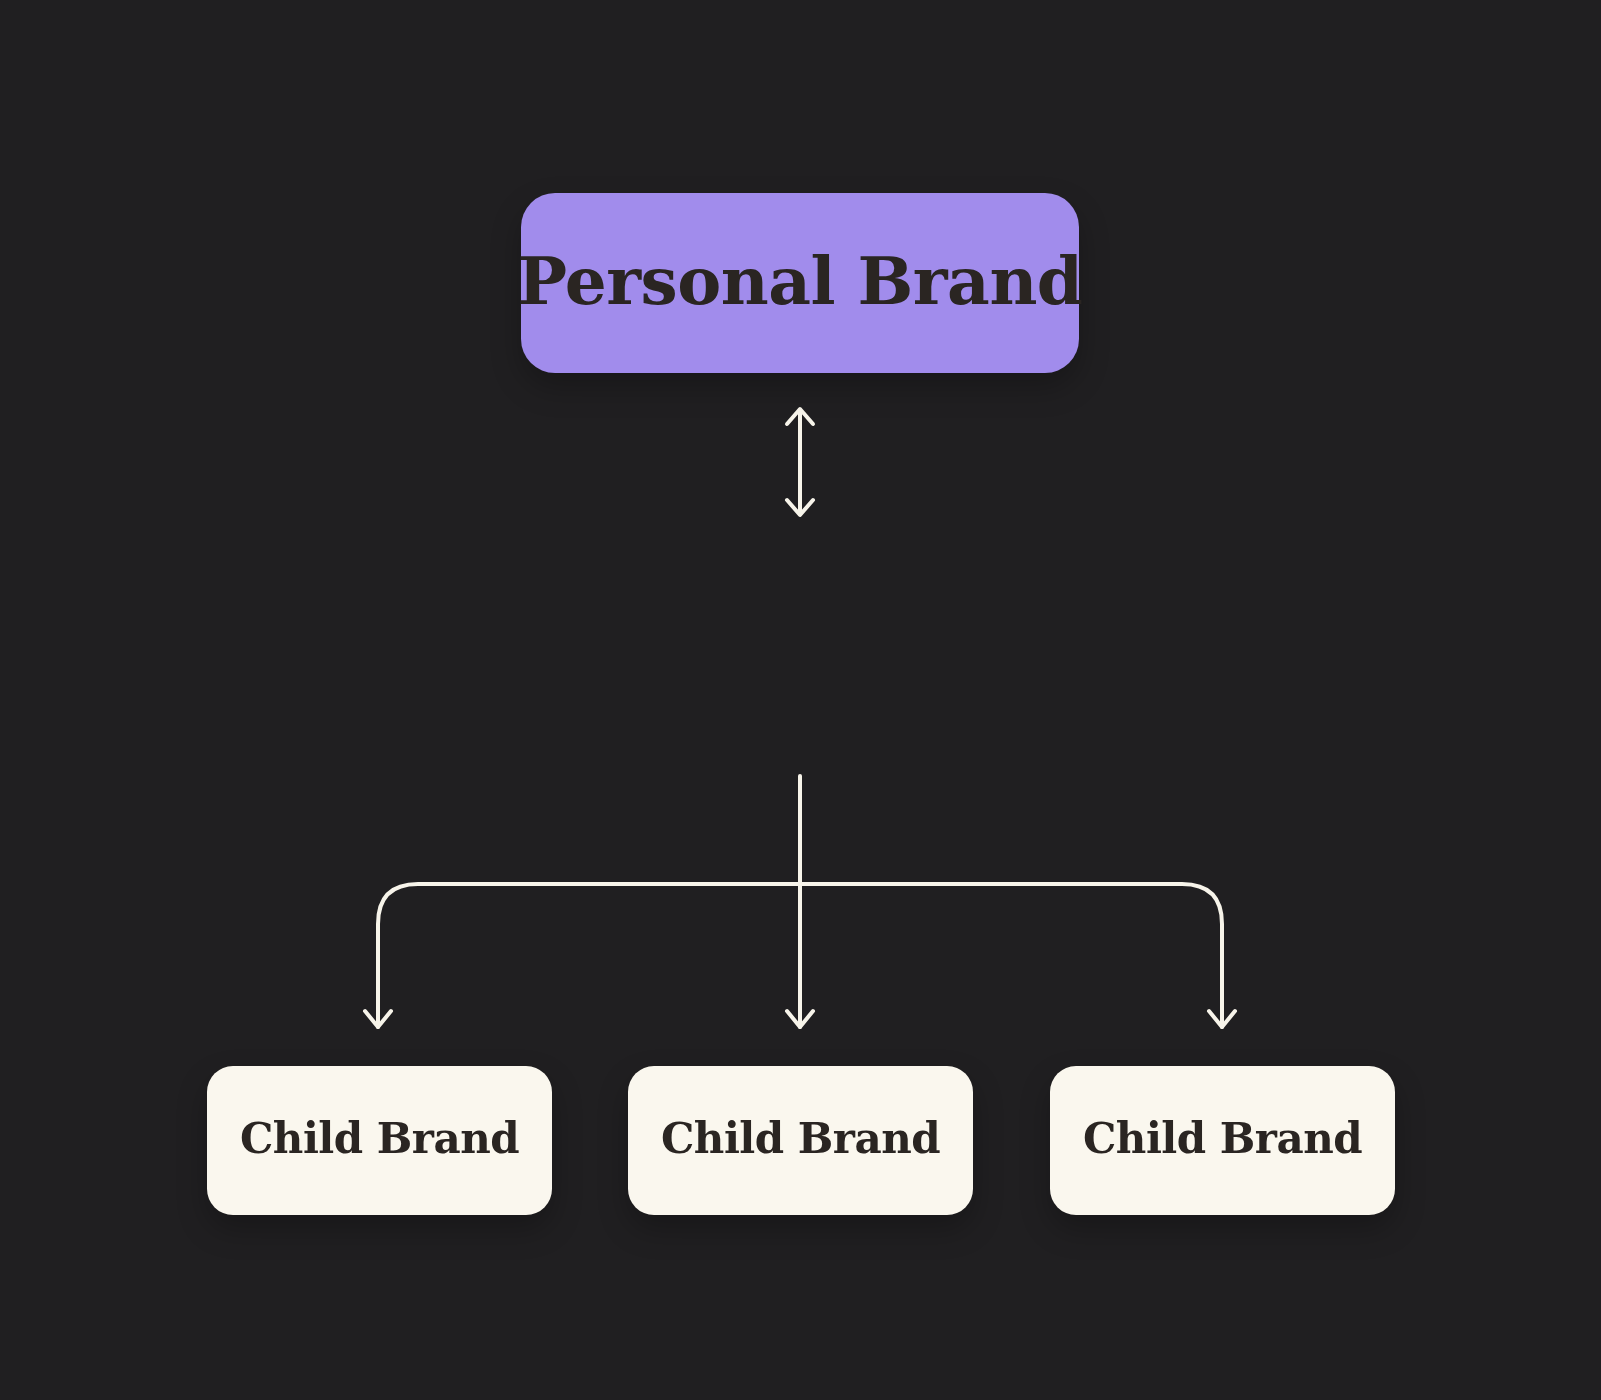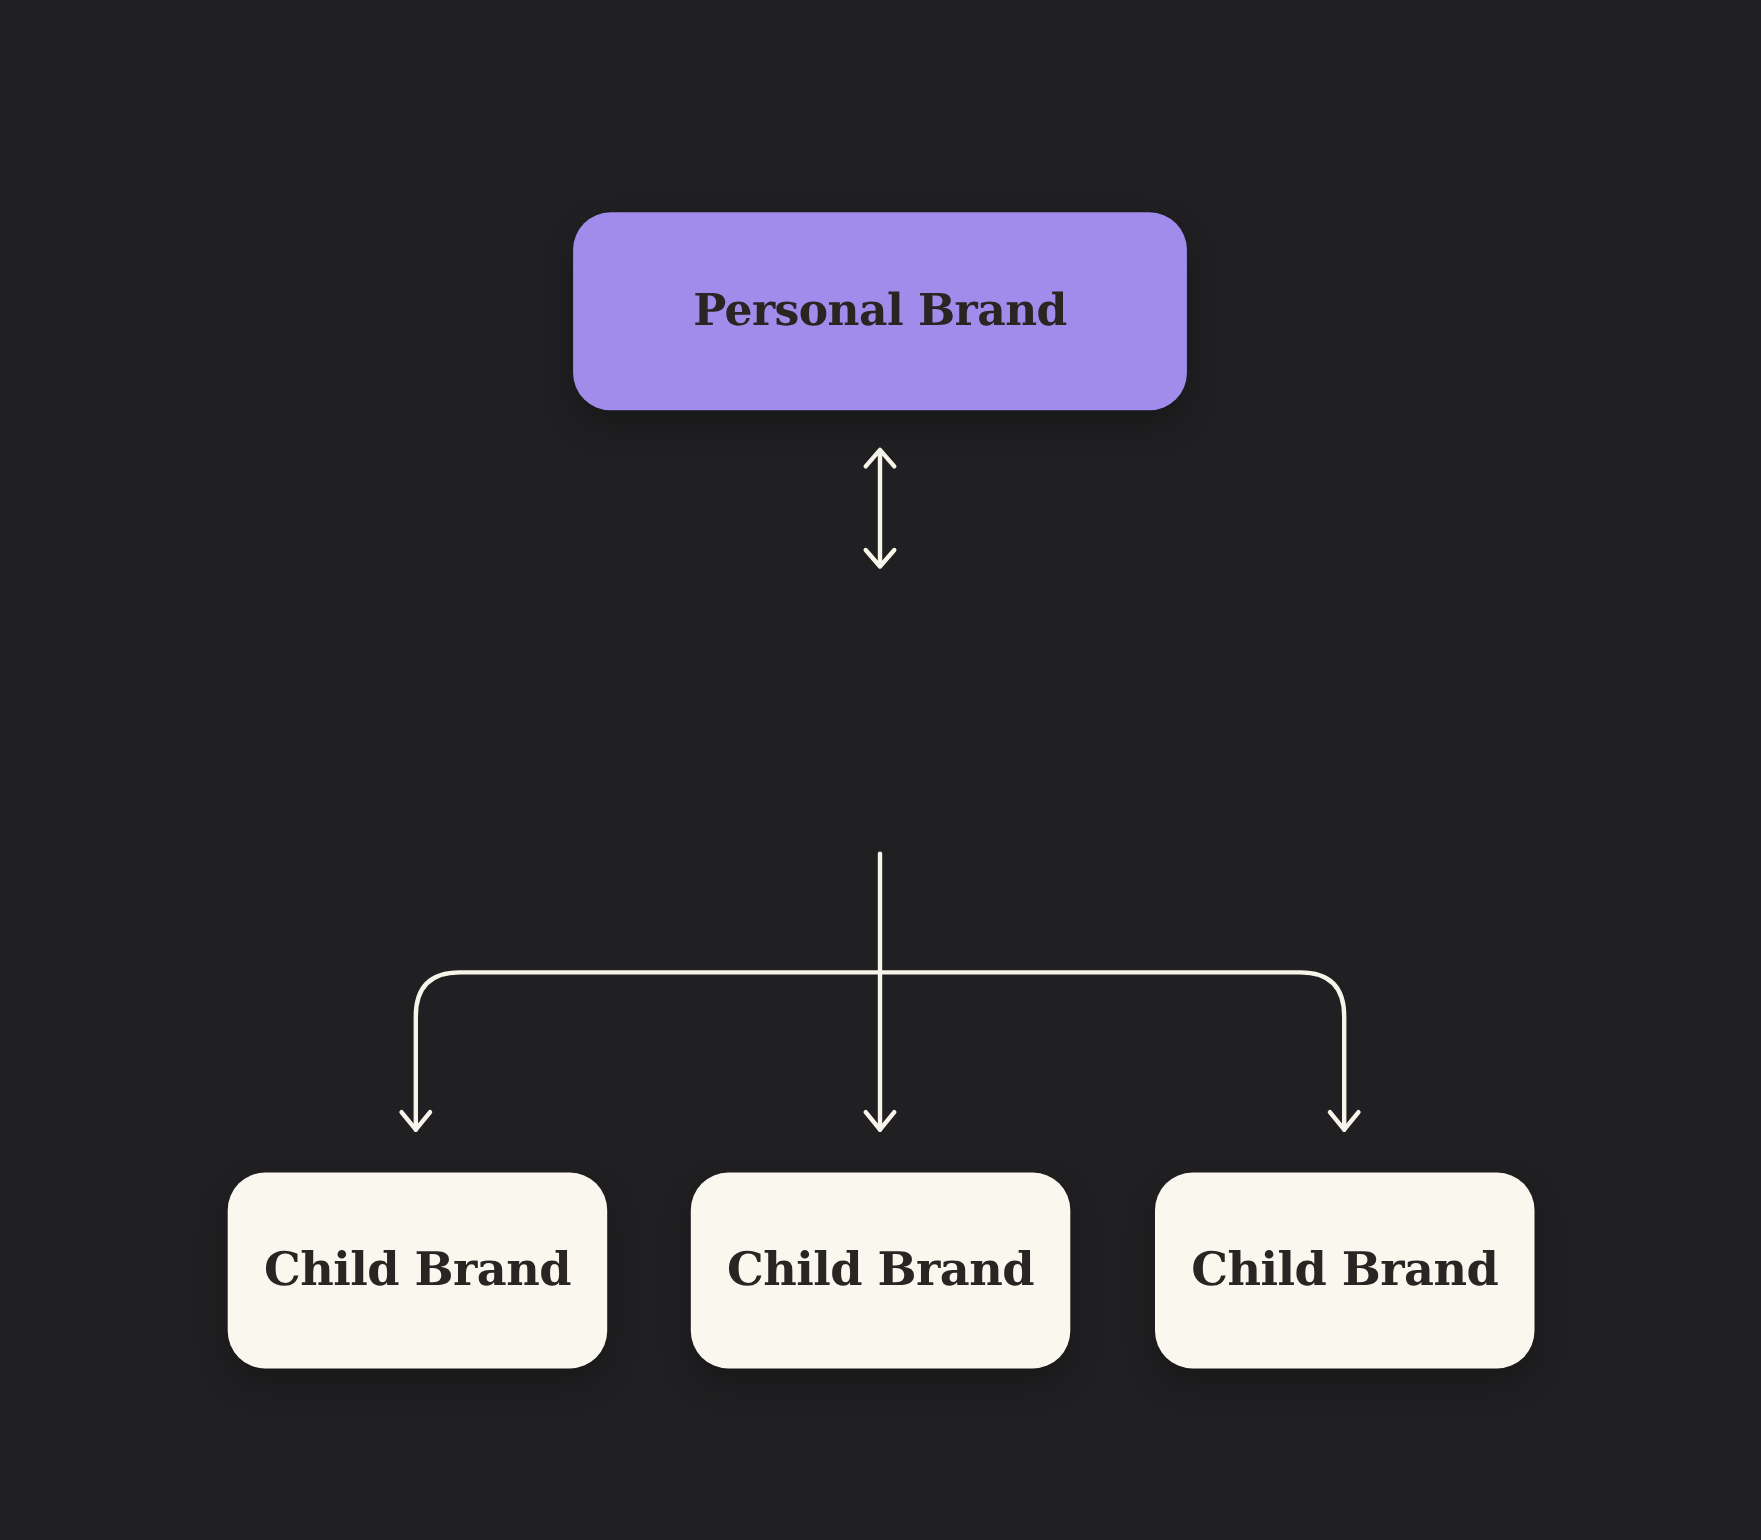--- a/index.html
+++ b/index.html
@@ -54,27 +54,28 @@
   }
   .node-parent {
     left: 547px;
     top: 554px;
     width: 506px;
     height: 179px;
     background: #F6CA50;
   }
   .node-personal .node-label,
   .node-parent .node-label {
-    font-size: 40px;
+    font-size: 66px;
   }
   .node-child {
     top: 1066px;
     width: 345px;
-    height: 178px;
+    height: 149px;
     background: #FAF7EE;
+    border-radius: 26px;
   }
   .node-child .node-label {
     font-size: 42px;
   }
   .node-child-1 { left: 207px; }
   .node-child-2 { left: 628px; }
   .node-child-3 { left: 1050px; }
 </style>
 </head>
 <body>

